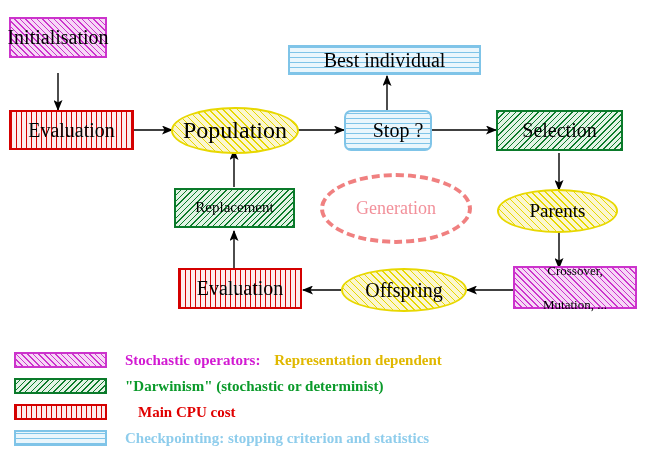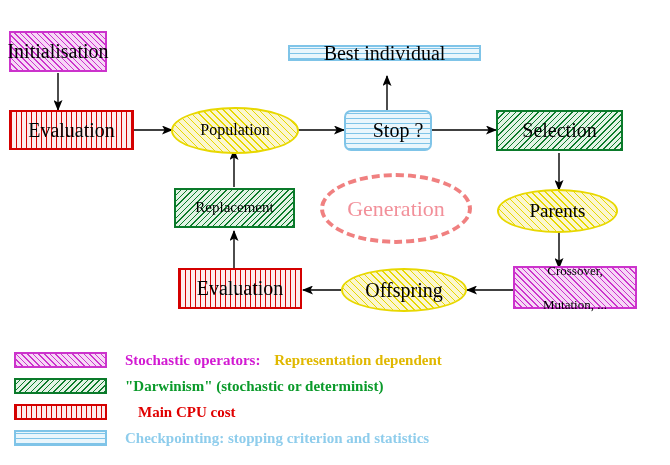--- a/index.html
+++ b/index.html
@@ -85,49 +85,49 @@
       <line x1="432" y1="130" x2="496" y2="130"></line>
       <line x1="559" y1="153" x2="559" y2="190"></line>
       <line x1="559" y1="232" x2="559" y2="268"></line>
       <line x1="513" y1="290" x2="467" y2="290"></line>
       <line x1="341" y1="290" x2="303" y2="290"></line>
       <line x1="234" y1="268" x2="234" y2="231"></line>
       <line x1="234" y1="187" x2="234" y2="150"></line>
     </g>
   </svg>
 
-  <div class="node fill-magenta" style="left:9px;top:31px;width:98px;height:41px;font-size:20px;">
+  <div class="node fill-magenta" style="left:9px;top:17px;width:98px;height:41px;font-size:20px;">
     <span>Initialisation</span>
   </div>
 
   <div class="node fill-red" style="left:9px;top:110px;width:125px;height:40px;font-size:20px;">
     <span>Evaluation</span>
   </div>
 
-  <div class="node fill-yellow ellipse" style="left:171px;top:107px;width:128px;height:47px;font-size:16px;">
+  <div class="node fill-yellow ellipse" style="left:171px;top:107px;width:128px;height:47px;font-size:24px;">
     <span>Population</span>
   </div>
 
   <div class="node fill-blue rounded" style="left:344px;top:110px;width:88px;height:41px;font-size:20px;padding-left:20px;">
     <span>Stop ?</span>
   </div>
 
   <div class="node fill-green" style="left:496px;top:110px;width:127px;height:41px;font-size:20px;">
     <span>Selection</span>
   </div>
 
-  <div class="node fill-blue" style="left:288px;top:45px;width:193px;height:16px;font-size:20px;">
+  <div class="node fill-blue" style="left:288px;top:45px;width:193px;height:30px;font-size:20px;">
     <span>Best individual</span>
   </div>
 
   <div class="node fill-green" style="left:174px;top:188px;width:121px;height:40px;font-size:15px;">
     <span>Replacement</span>
   </div>
 
-  <div class="gen-ellipse" style="left:320px;top:173px;width:152px;height:71px;font-size:22px;">
+  <div class="gen-ellipse" style="left:320px;top:173px;width:152px;height:71px;font-size:18px;">
     <span>Generation</span>
   </div>
 
   <div class="node fill-yellow ellipse" style="left:497px;top:189px;width:121px;height:44px;font-size:19px;">
     <span>Parents</span>
   </div>
 
   <div class="node fill-red" style="left:178px;top:268px;width:124px;height:41px;font-size:20px;">
     <span>Evaluation</span>
   </div>

